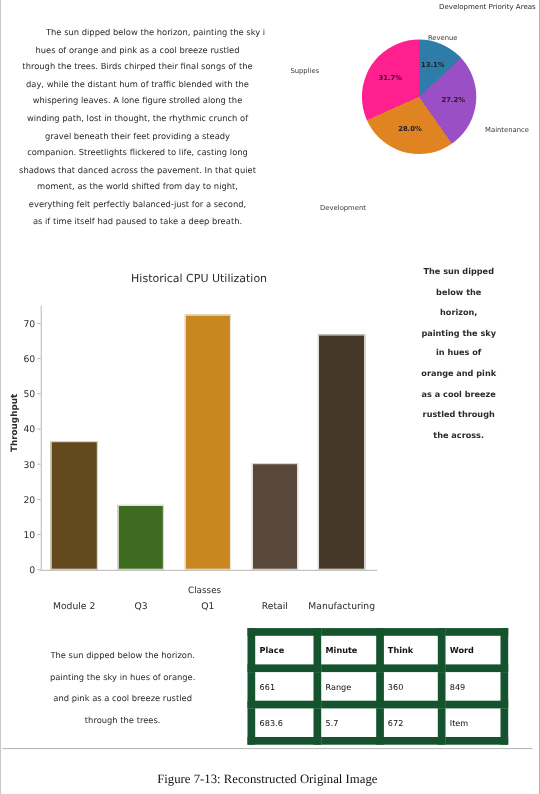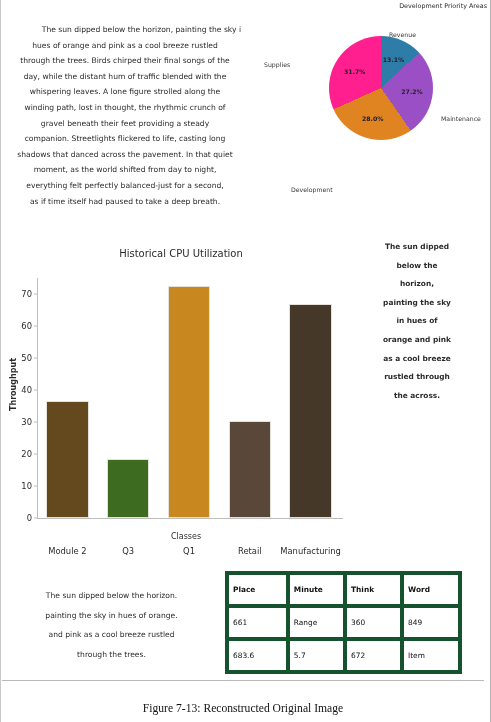--- a/index.html
+++ b/index.html
@@ -186,21 +186,21 @@
   #data-table {
     position: absolute;
     left: 224px; top: 571px;
     width: 237px;
     border-collapse: collapse;
     font-size: 7.4px;
     color: #111;
     background: #fff;
   }
   #data-table td, #data-table th {
-    border: 4px solid #14532d;
+    border: 7px solid #14532d;
     height: 33px;
     padding: 0 0 0 4px;
     text-align: left;
     vertical-align: middle;
     font-weight: normal;
   }
   #data-table thead th { font-weight: bold; }
   #data-table col.c1 { width: 62px; }
   #data-table col.c2 { width: 58px; }
   #data-table col.c3 { width: 58px; }

